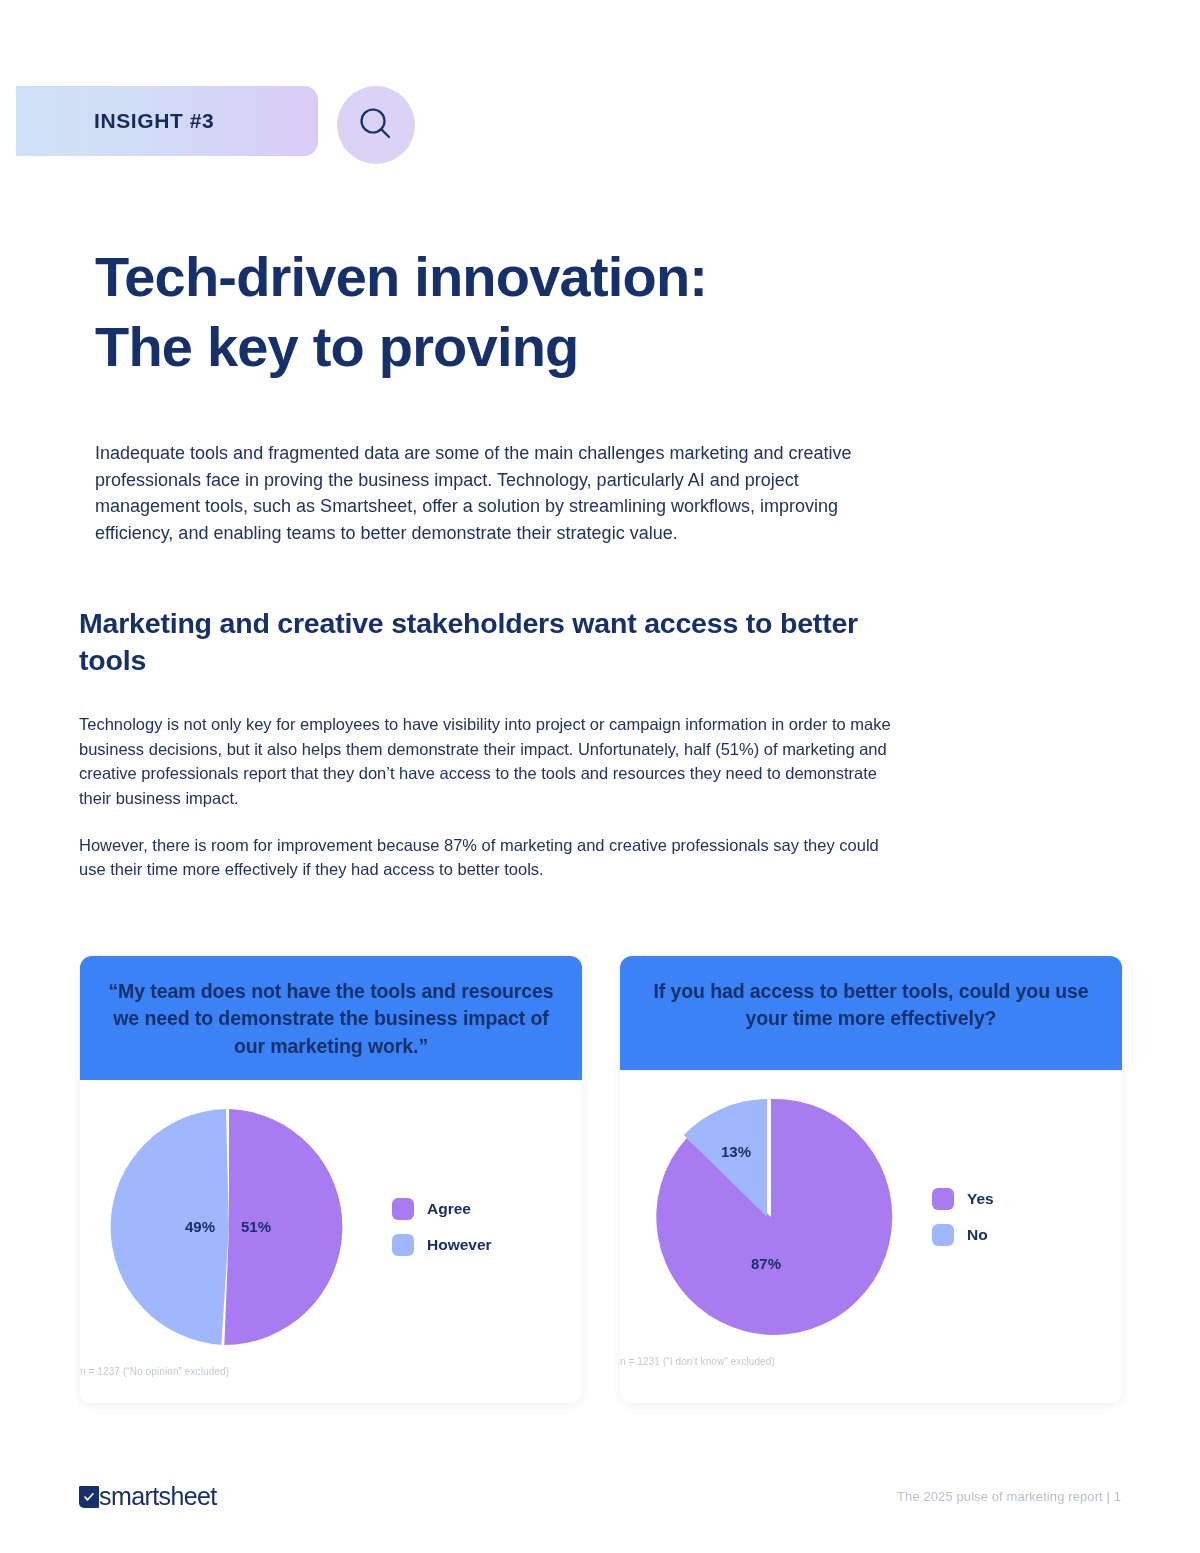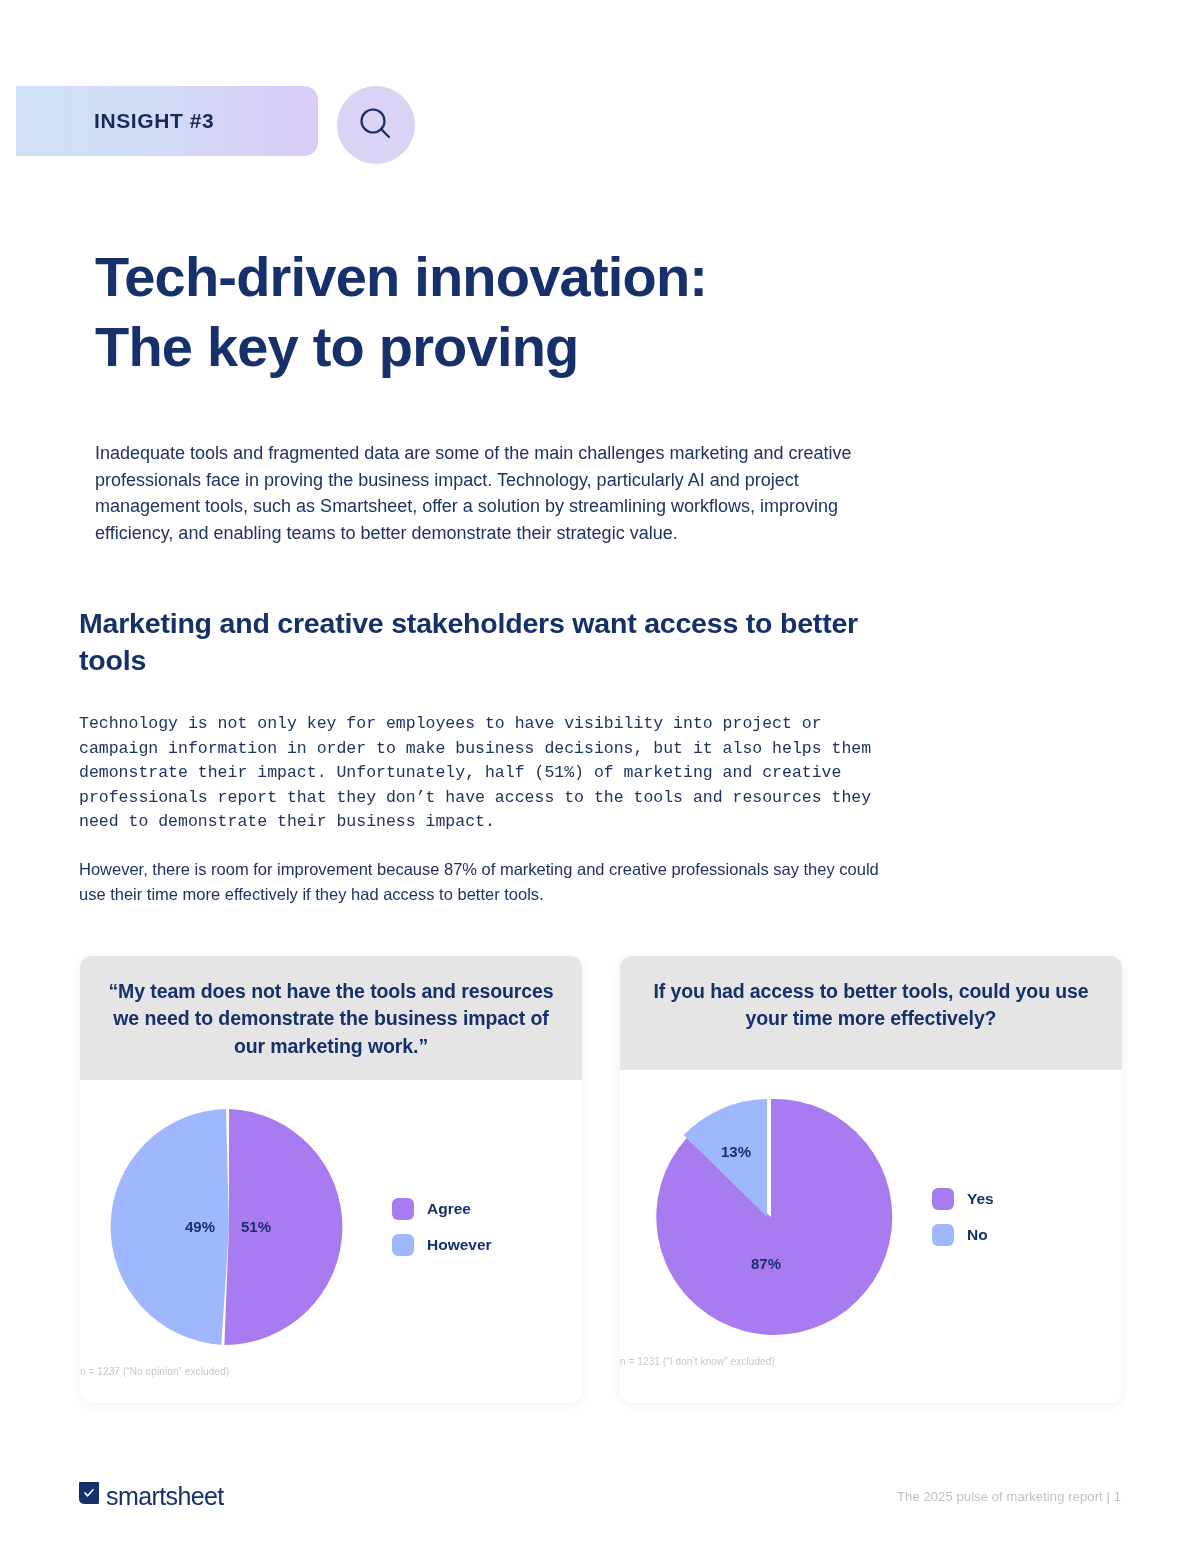--- a/index.html
+++ b/index.html
@@ -89,41 +89,41 @@
     color: #16306B;
   }
 
   .body-para {
     margin: 0;
     width: 820px;
     font-size: 16.5px;
     line-height: 1.48;
     color: #1F3362;
   }
-  .body-para.first { margin-top: 32px; font-family: Liberation Mono, monospace; }
+  .body-para.first { margin-top: 32px; }
   .body-para.second { margin-top: 23px; }
 
   
   .cards {
     position: absolute;
     left: 80px;
     top: 956px;
     width: 1042px;
     display: flex;
     justify-content: space-between;
   }
   .chart-card {
     width: 502px;
     border-radius: 12px;
     background: #ffffff;
     box-shadow: 0 2px 10px rgba(22,48,107,0.07);
     overflow: hidden;
   }
   .card-head {
-    background: #e5e5e5;
+    background: #3b82f6;
     padding: 22px 26px 20px;
     text-align: center;
   }
   .card-head.tall { min-height: 72px; }
   .card-title {
     margin: 0;
     font-size: 19.5px;
     line-height: 1.41;
     font-weight: bold;
     letter-spacing: -0.1px;
@@ -185,22 +185,21 @@
     position: absolute;
     left: 79px;
     right: 79px;
     top: 1482px;
     display: flex;
     align-items: center;
     justify-content: space-between;
   }
   .logo {
     display: flex;
-    align-items: flex-start;
-    gap: 7px;
+    align-items: center;
   }
   .logo-mark {
     width: 20px;
     height: 22px;
     background: #16306B;
     border-radius: 1px 1px 1px 5px;
     display: flex;
     align-items: center;
     justify-content: center;
   }

